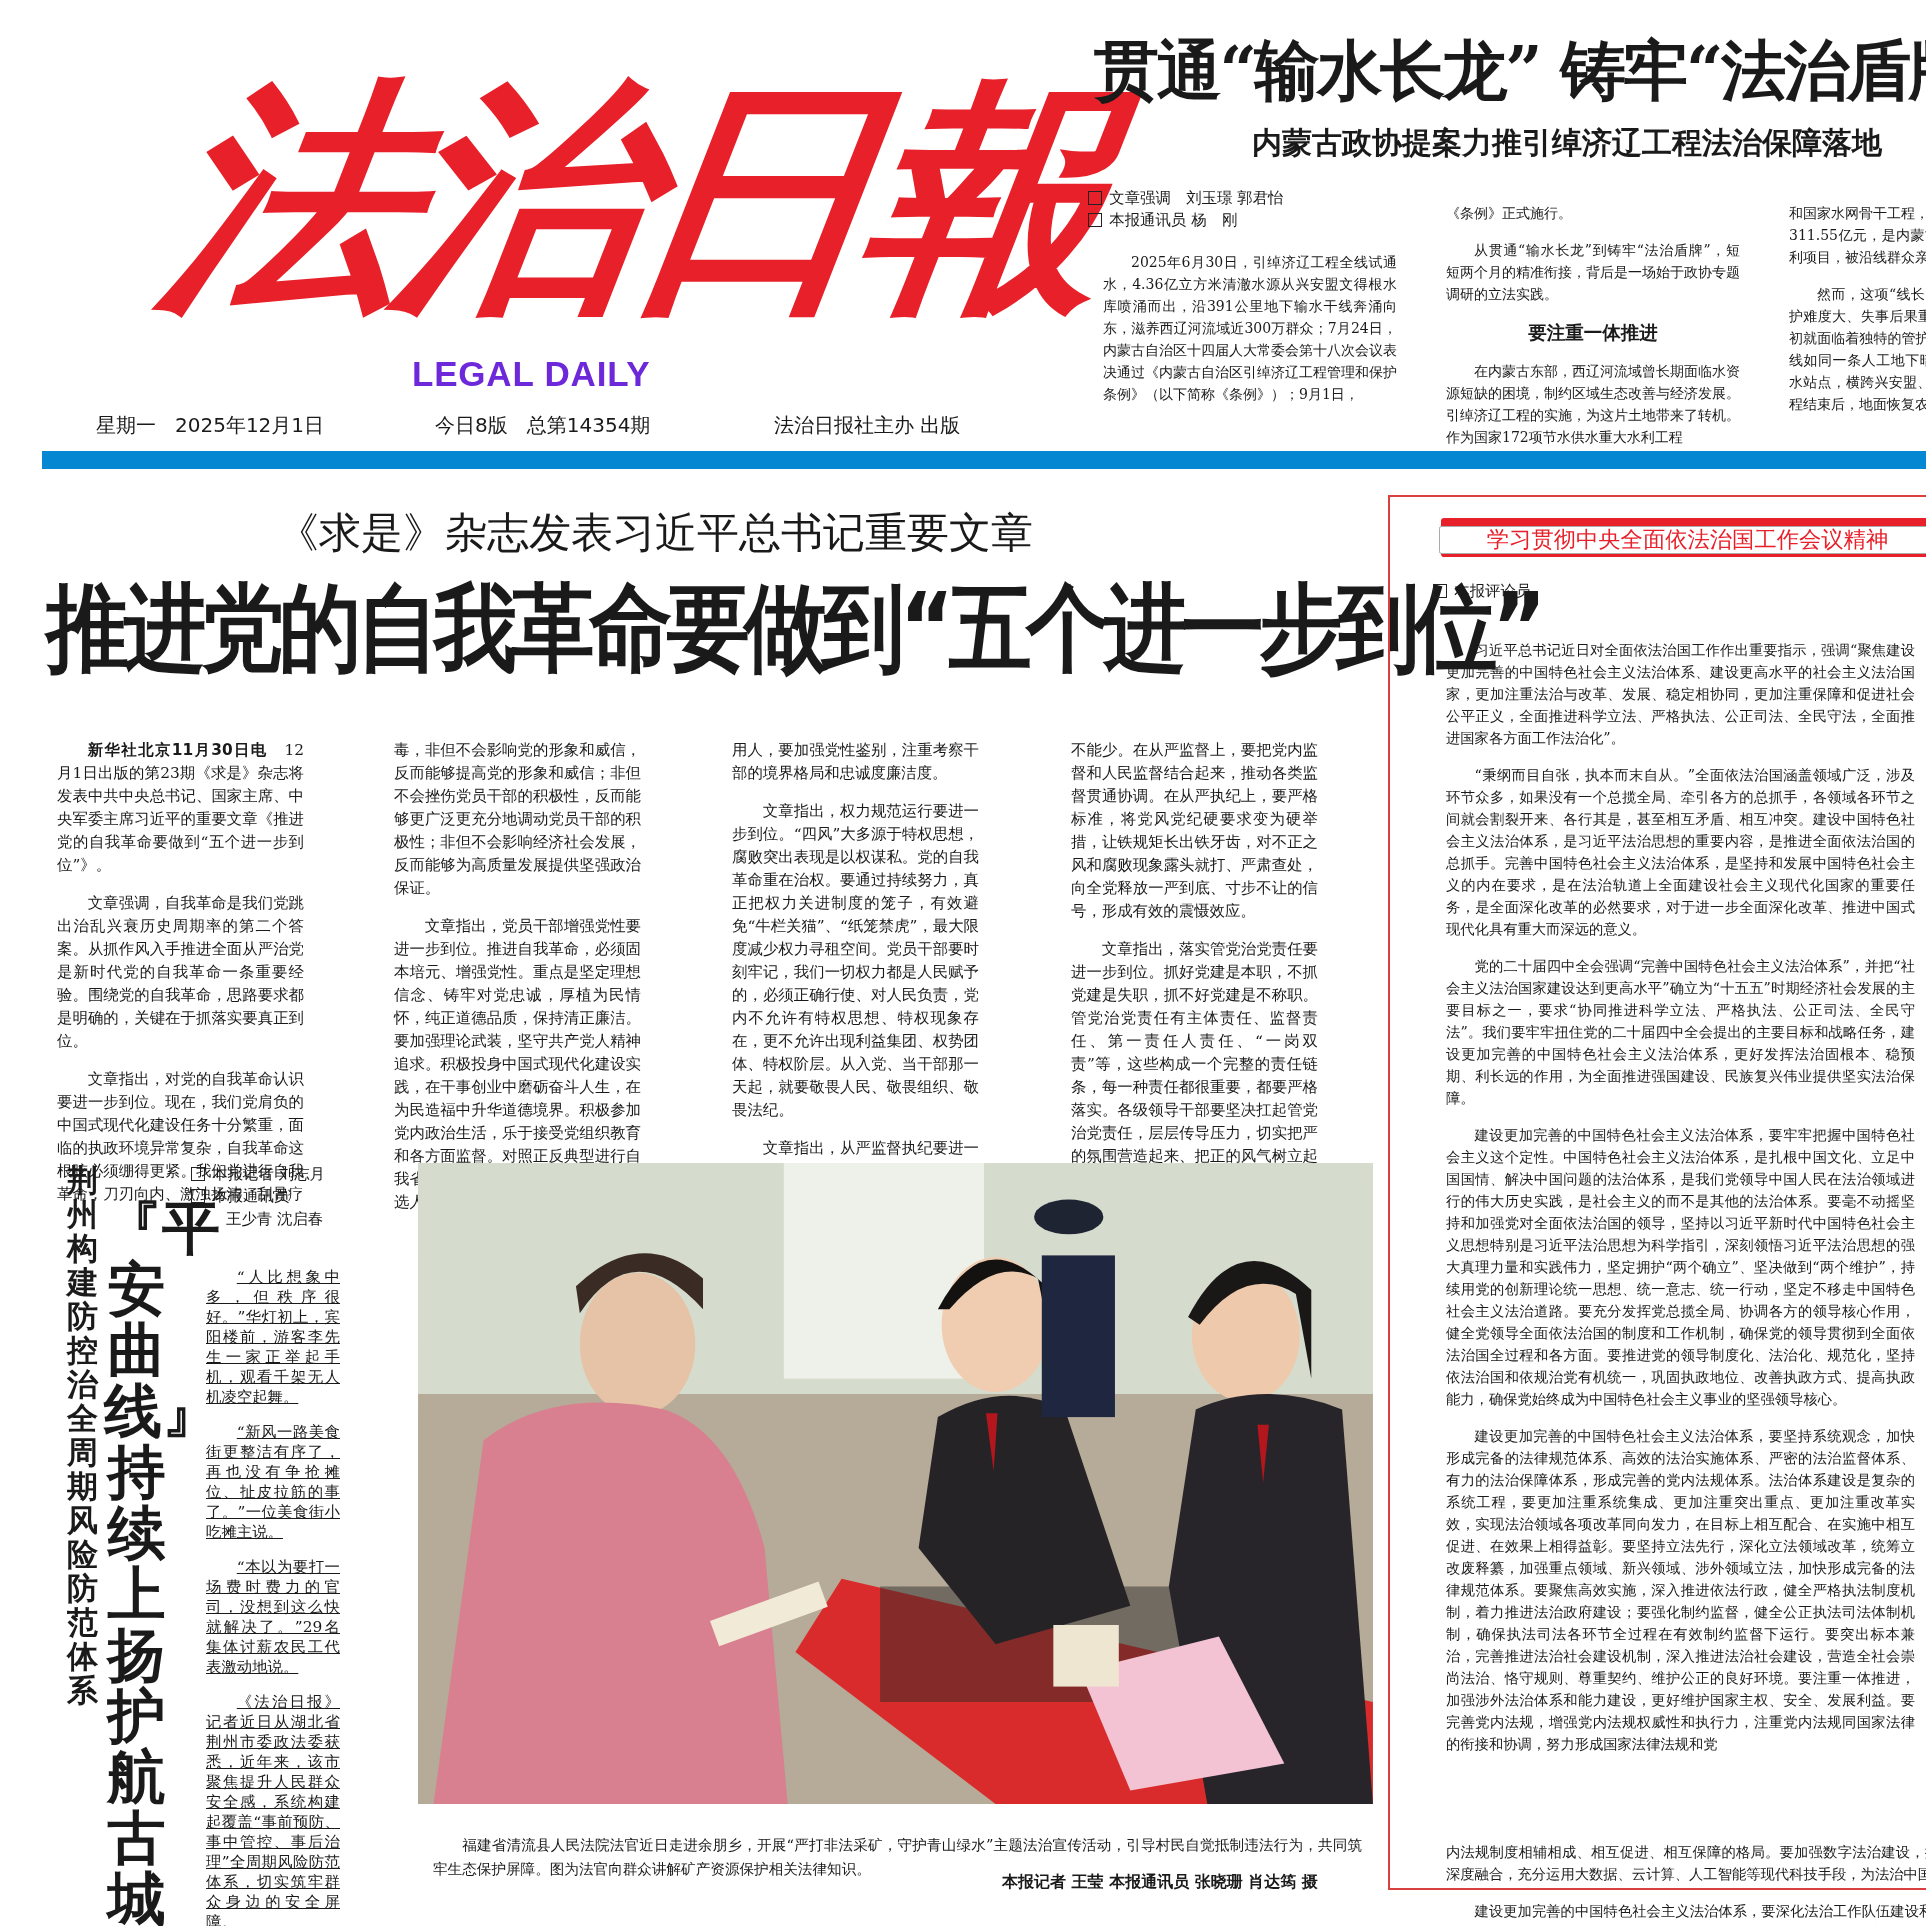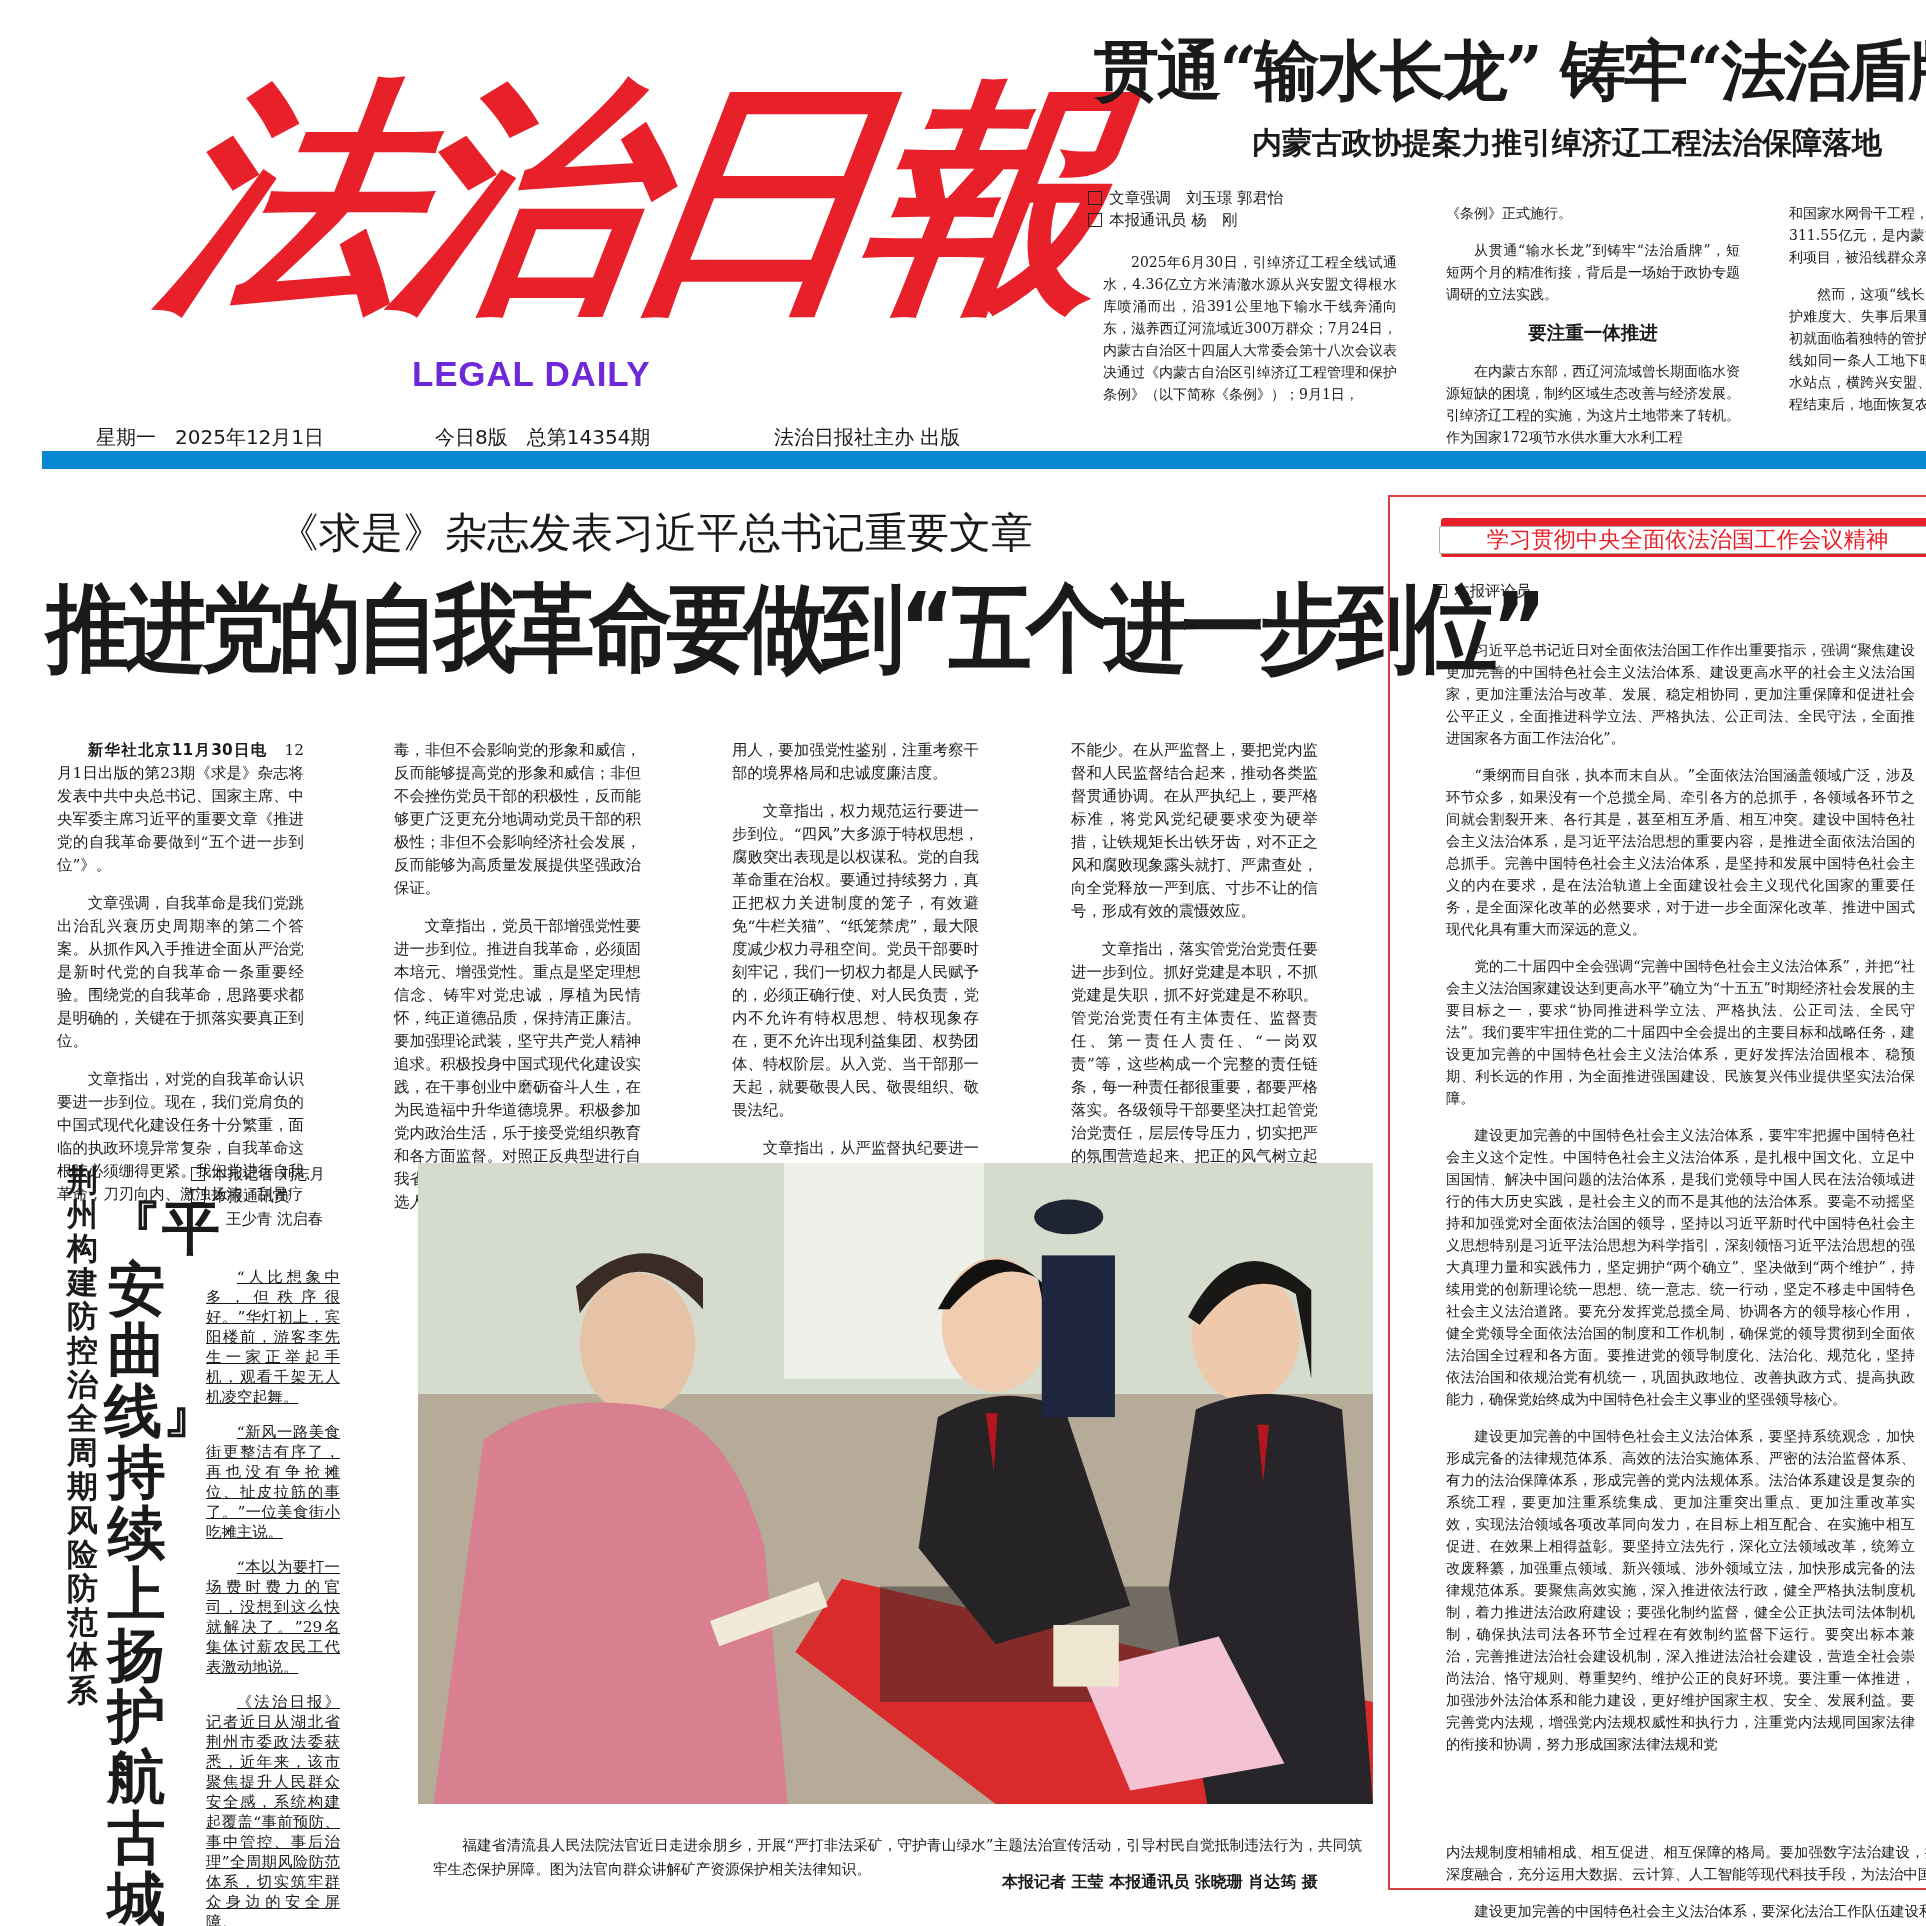--- a/index.html
+++ b/index.html
@@ -8,21 +8,21 @@
   .abs { position:absolute; }
   .serif { font-family:"DejaVu Serif", "Liberation Serif", serif; }
 
   
   .logo-cn { left:169px; top:35px; width:770px; height:324px; color:#e8202a;
              font-family:"DejaVu Serif", serif; font-weight:bold; font-style:italic;
              font-size:247px; line-height:324px; letter-spacing:-15.4px; white-space:nowrap;
              transform:skewX(-8deg); }
   .logo-en { left:412px; top:354px; color:#6d28d9; font-family:"Liberation Sans", sans-serif;
              font-weight:bold; font-size:35px; letter-spacing:0.8px; }
-  .meta { top:424px; font-size:20px; font-family:"DejaVu Sans", sans-serif; white-space:nowrap; }
+  .meta { top:412px; font-size:20px; font-family:"DejaVu Sans", sans-serif; white-space:nowrap; }
   .meta span + span { margin-left:19px; }
   .blue-bar { left:42px; top:451px; width:2046px; height:17.7px; background:#0587d1; }
 
   
   .lead-title { left:1094px; top:27px; width:1002px; font-size:65px; font-weight:bold;
                 white-space:nowrap; letter-spacing:-2.3px; }
   .lead-sub { left:1252px; top:123px; font-size:30px; font-weight:bold; white-space:nowrap;
               font-family:"DejaVu Sans", sans-serif; }
   .col { font-size:14px; line-height:22px; text-align:justify; }
   .col p { margin:15px; text-indent:2em; }

